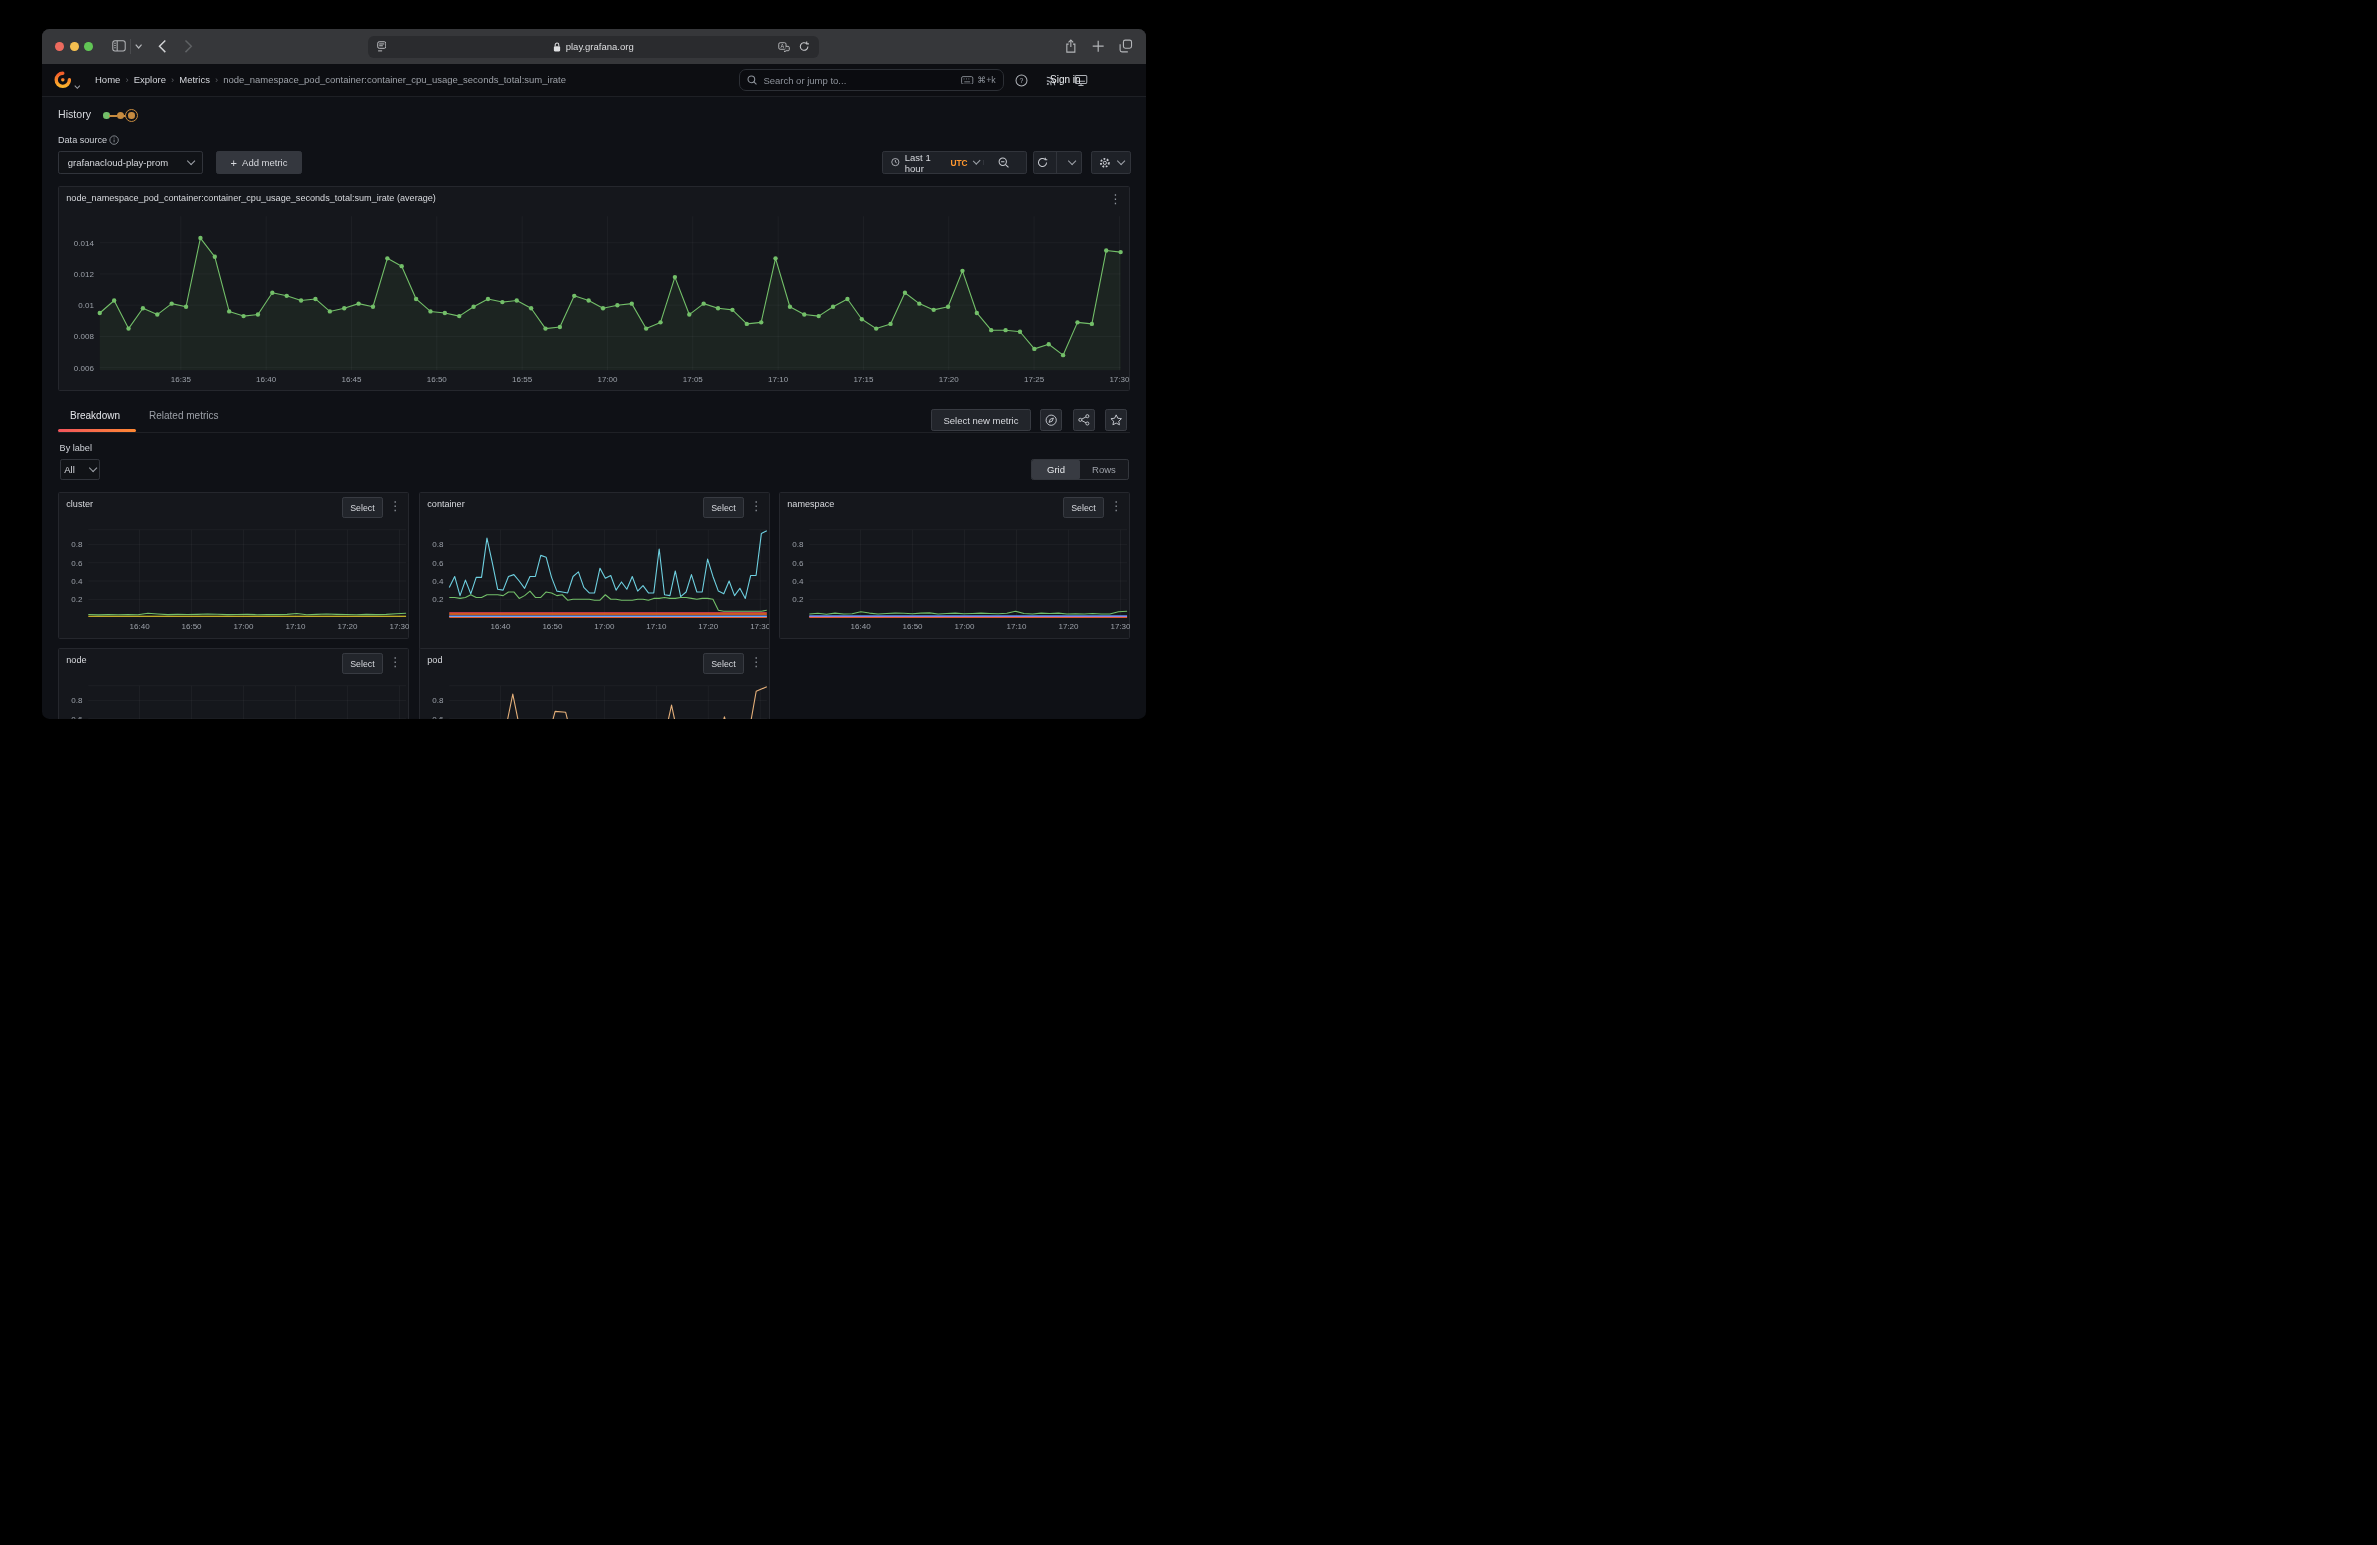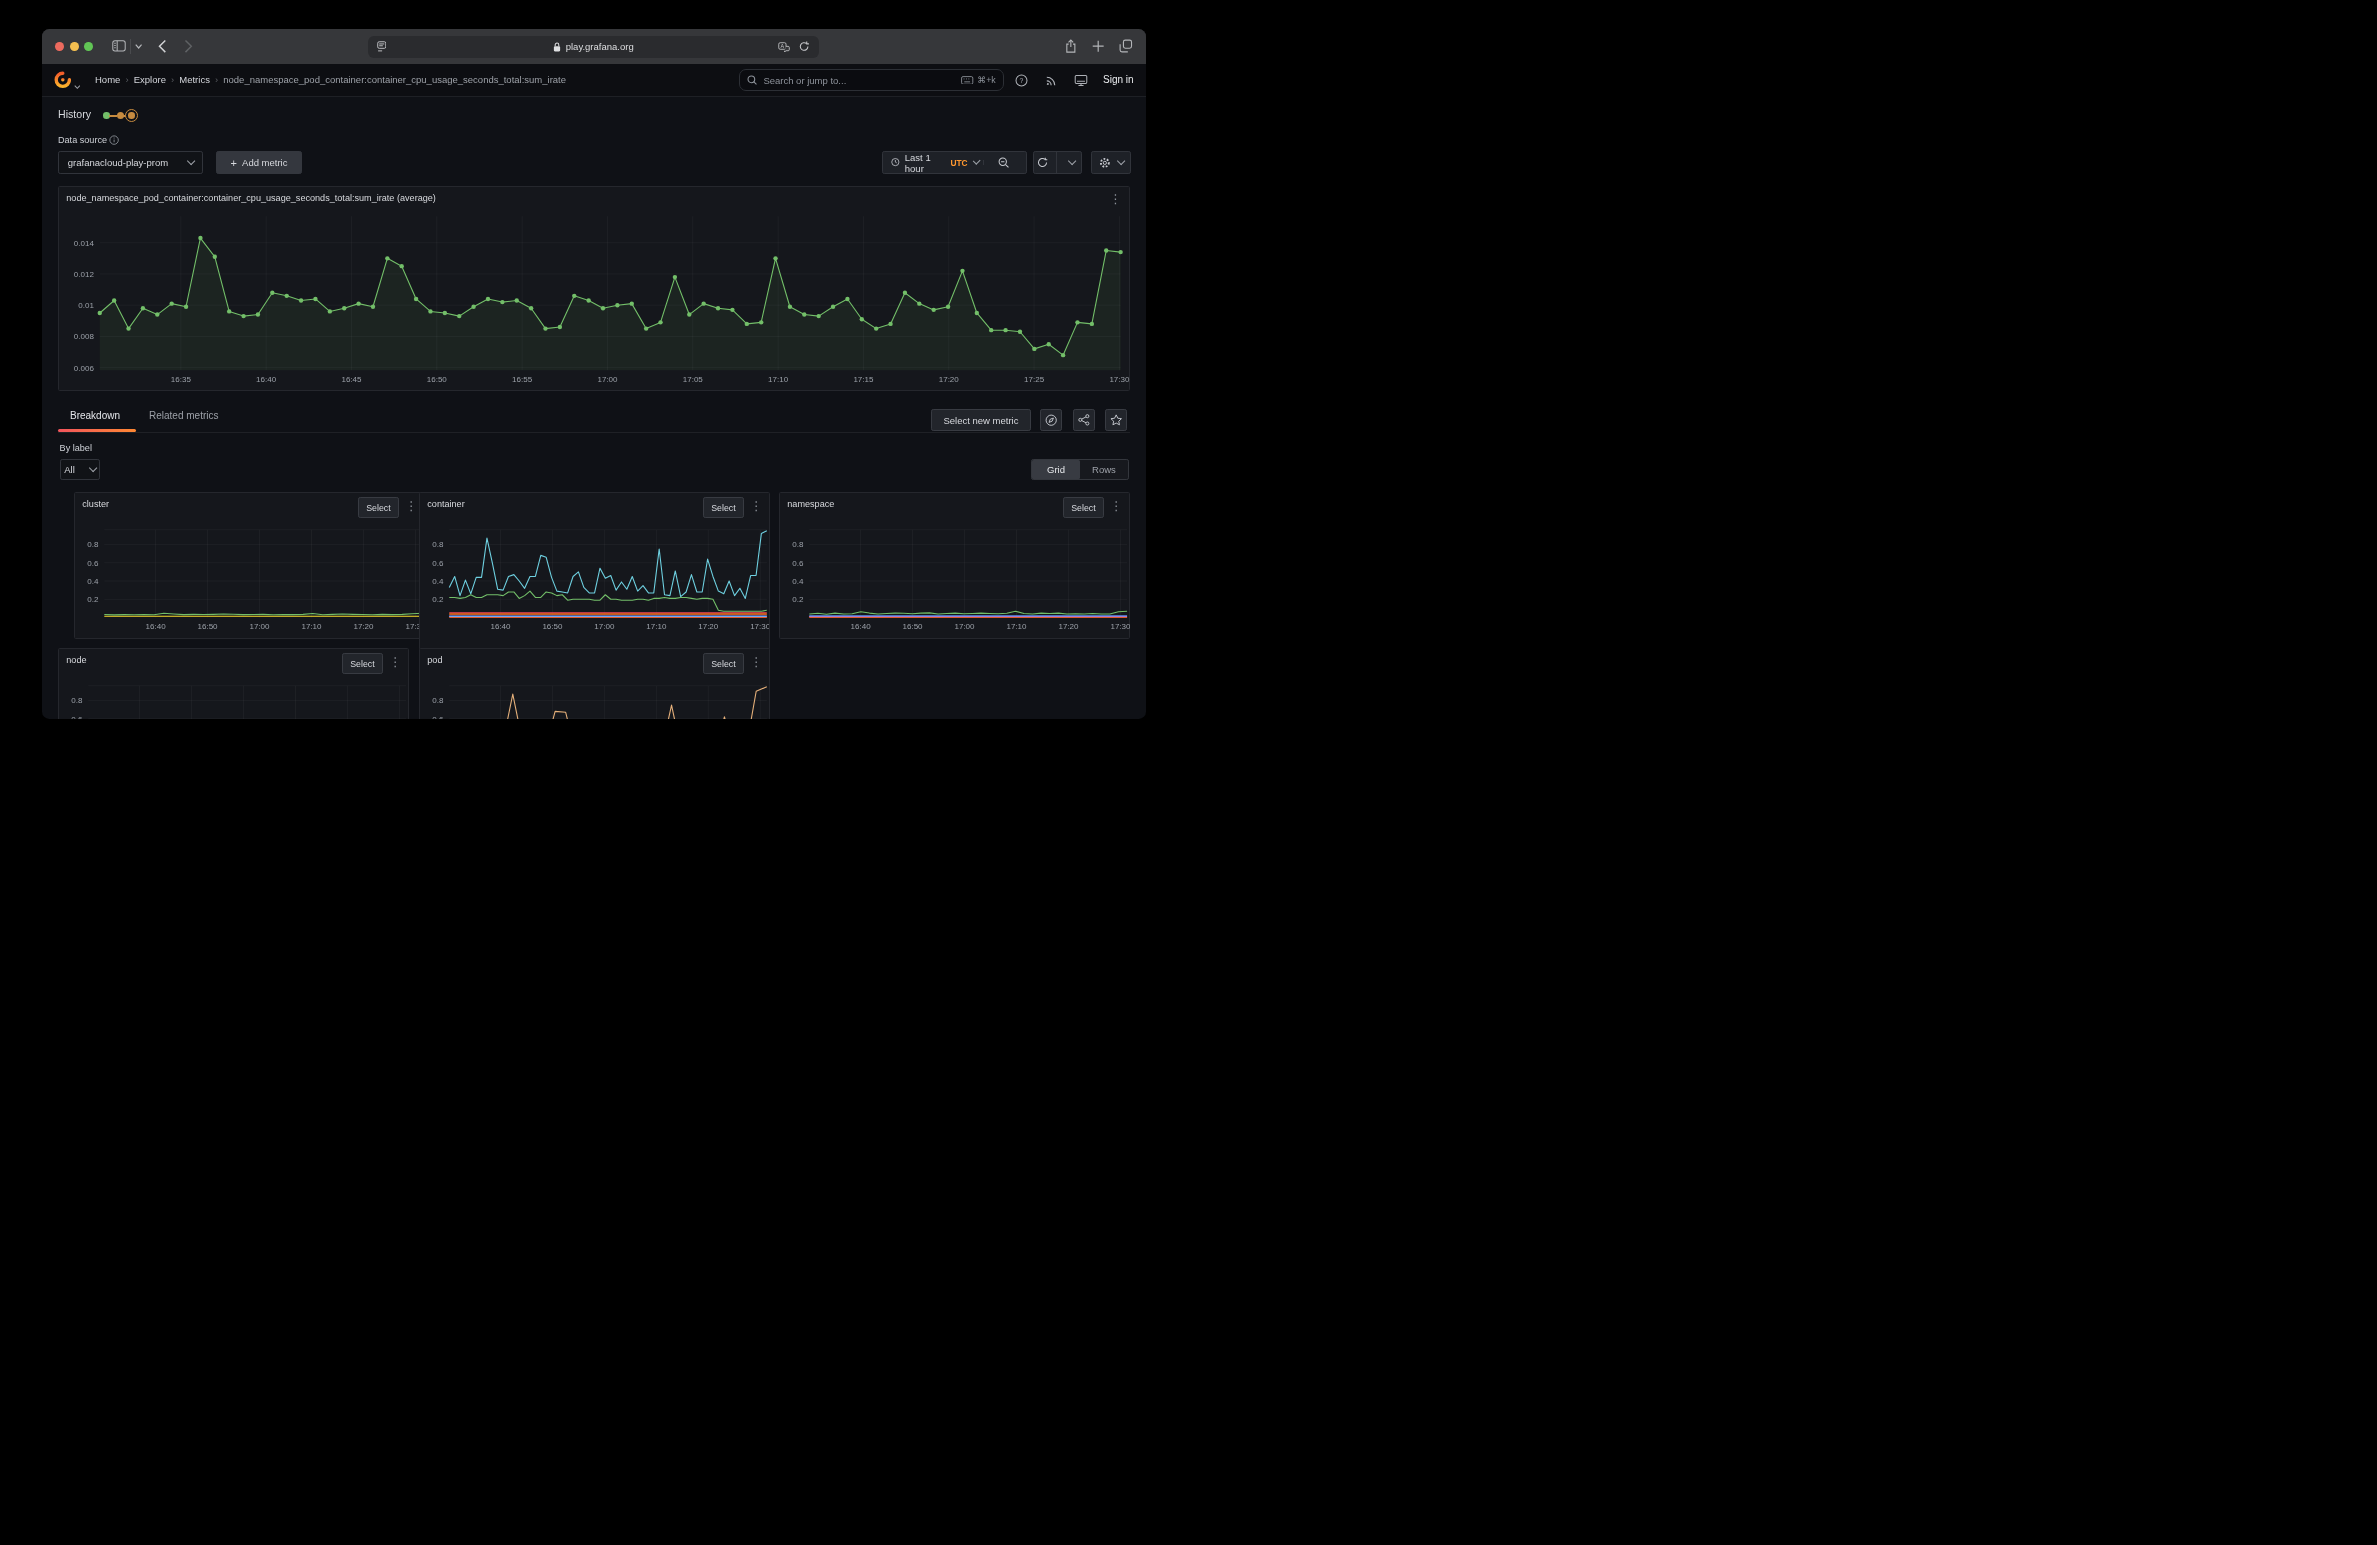--- a/index.html
+++ b/index.html
@@ -18,21 +18,21 @@
   
   #gheader{position:absolute;left:0;top:35px;width:100%;height:32px;background:#0d0e12;border-bottom:0.7px solid #1e2025;}
   .crumb{font-size:9.5px;color:#d5d7dc;}
   .crumb.dim{color:#9da1a8;}
   .crumbsep{color:#5b5e64;font-size:9.5px;padding:0 5.1px;}
   #searchbox{position:absolute;left:697px;top:5.1px;width:265px;height:22px;background:#0b0c10;
     border:0.7px solid #2c2f35;border-radius:7px;display:flex;align-items:center;padding:0 7.3px;box-sizing:border-box;}
   #searchbox .ph{color:#8e939b;font-size:9.5px;margin-left:5.9px;flex:1;}
   #searchbox .short{color:#8e939b;font-size:8.8px;display:flex;align-items:center;gap:3.7px;}
   .hico{position:absolute;top:8px;width:16px;height:16px;color:#aeb1b7;display:flex;align-items:center;justify-content:center;}
-  #signin{position:absolute;left:1061px;top:10.2px;font-size:10px;color:#eceef1;font-weight:500;}
+  #signin{position:absolute;left:1008px;top:10.2px;font-size:10px;color:#eceef1;font-weight:500;}
   
   .lbl{position:absolute;color:#cfd2d8;font-size:9.1px;font-weight:500;}
   .btn{position:absolute;box-sizing:border-box;display:flex;align-items:center;justify-content:center;
     background:#1e2127;border:0.7px solid #31343b;border-radius:2.2px;color:#d7d9de;font-size:9.5px;gap:5.1px;cursor:default;}
   .chev{width:5.1px;height:5.1px;border-right:1.2px solid #9da1a8;border-bottom:1.2px solid #9da1a8;
     transform:rotate(45deg) translateY(-1.5px);display:inline-block;}
   .kebab{position:absolute;color:#8e939b;font-size:12.4px;line-height:1;letter-spacing:0;}
   .panel{position:absolute;background:#15171c;border:0.7px solid #25272d;border-radius:1.5px;box-sizing:border-box;}
   .ptitle{position:absolute;left:7.3px;top:5.9px;font-size:9.1px;font-weight:500;color:#d8dade;}
   .selectbtn{position:absolute;top:4.4px;right:25px;height:18.3px;padding:0 7.3px;display:flex;align-items:center;
@@ -421,21 +421,21 @@
   <div class="btn" style="left:17.6px;top:430px;width:40px;height:21px;background:#111317;gap:14px;">
     <span>All</span>
       <span class="chev"></span>
   </div>
   <span class="lbl" style="left:989px;top:392px;margin-top:46px;">View</span>
   <div id="segview">
     <span class="seg active">Grid</span>
     <span class="seg">Rows</span>
   </div>
 
-  <div class="panel" style="left:16px;top:463px;width:351px;height:147px;margin-left:16px;">
+  <div class="panel" style="left:16px;top:463px;width:351px;height:147px;">
     <div class="ptitle">cluster</div>
     <div class="selectbtn">Select</div>
     <div class="kebab" style="right:6.6px;top:7.3px;">⋮</div>
     <div class="chart"><svg viewBox="0 0 478 199" width="350" height="146">
           <line x1="40" x2="474" y1="70" y2="70" class="grid"></line>
           <text x="32" y="74" text-anchor="end" class="tick">0.8</text>
           <line x1="40" x2="474" y1="95" y2="95" class="grid"></line>
           <text x="32" y="99" text-anchor="end" class="tick">0.6</text>
           <line x1="40" x2="474" y1="120" y2="120" class="grid"></line>
           <text x="32" y="124" text-anchor="end" class="tick">0.4</text>

